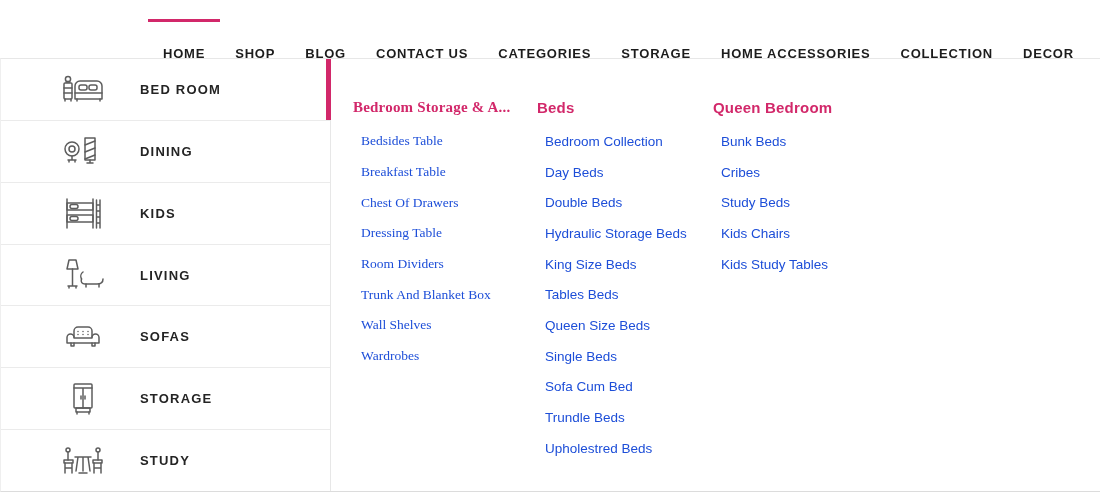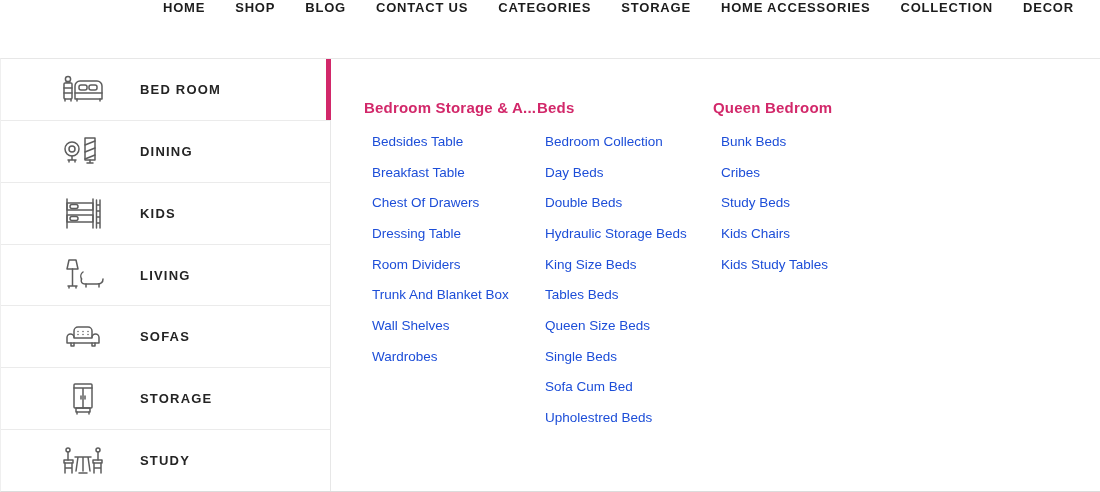--- a/index.html
+++ b/index.html
@@ -1,20 +1,20 @@
 <!DOCTYPE html>
 <html><head>
 <meta charset="utf-8">
 <style>
   * { margin:0; padding:0; box-sizing:border-box; }
   html,body { width:1100px; height:492px; background:#ffffff; overflow:hidden;
               font-family:"Liberation Sans", sans-serif; }
 
   
-  .top-nav { position:absolute; left:148px; top:0; height:58px; display:flex; }
+  .top-nav { position:absolute; left:148px; top:16px; height:58px; display:flex; align-items:flex-end; }
   .nav-item { position:relative; padding:0 15px 13px; font-size:13px; font-weight:700;
               letter-spacing:.8px; color:#1c1c1c; cursor:pointer; white-space:nowrap; }
   .nav-item .tab-indicator { position:absolute; top:-27px; left:0; right:0; height:3px;
               background:#d2286a; }
 
   
   .mega { position:absolute; left:0; top:58px; width:1100px; height:434px; background:#fff;
           border-top:1px solid #e7e7e7; border-bottom:1px solid #dcdcdc; border-left:1px solid #efefef; }
 
   
@@ -22,21 +22,21 @@
           display:flex; flex-direction:column; background:#fff; }
   .side-row { position:relative; flex:1; display:flex; align-items:center; padding-left:60px; cursor:pointer; }
   .side-row:not(:last-child) { border-bottom:1px solid #ebebeb; }
   .side-icon { width:44px; height:38px; display:flex; align-items:center; justify-content:center; }
   .side-icon svg { stroke:#5d5d5d; fill:none; stroke-width:1.5; stroke-linecap:round; stroke-linejoin:round; }
   .side-label { margin-left:35px; font-size:13px; font-weight:700; letter-spacing:1.2px; color:#242424;text-align:center; }
   .active-bar { position:absolute; right:-1px; top:0; bottom:0; width:5px; background:#d2286a; }
 
   
   .col { position:absolute; top:0; }
-  .col-1 { left:363px; } .col-2 { left:536px; } .col-3 { left:712px; }
+  .col-1 { left:352px;font-family:Liberation Serif, serif; } .col-2 { left:536px; } .col-3 { left:712px; }
   .col-title { margin-top:40px; font-size:15px; font-weight:700; color:#d2286a;
                letter-spacing:.2px; cursor:pointer; white-space:nowrap; }
   .col ul { list-style:none; margin-top:10px; padding-left:8px; }
   .col li { height:30.7px; display:flex; align-items:center; font-size:13.5px; color:#1d4ed8;
             cursor:pointer; white-space:nowrap; }
 </style>
 </head>
 <body>
 
 <nav class="top-nav">
@@ -177,20 +177,21 @@
     <ul>
       <li>Bedroom Collection</li>
       <li>Day Beds</li>
       <li>Double Beds</li>
       <li>Hydraulic Storage Beds</li>
       <li>King Size Beds</li>
       <li>Tables Beds</li>
       <li>Queen Size Beds</li>
       <li>Single Beds</li>
       <li>Sofa Cum Bed</li>
+      <li>Trundle Beds</li>
       <li>Upholestred Beds</li>
     </ul>
   </div>
 
   <div class="col col-3">
     <div class="col-title">Queen Bedroom</div>
     <ul>
       <li>Bunk Beds</li>
       <li>Cribes</li>
       <li>Study Beds</li>

